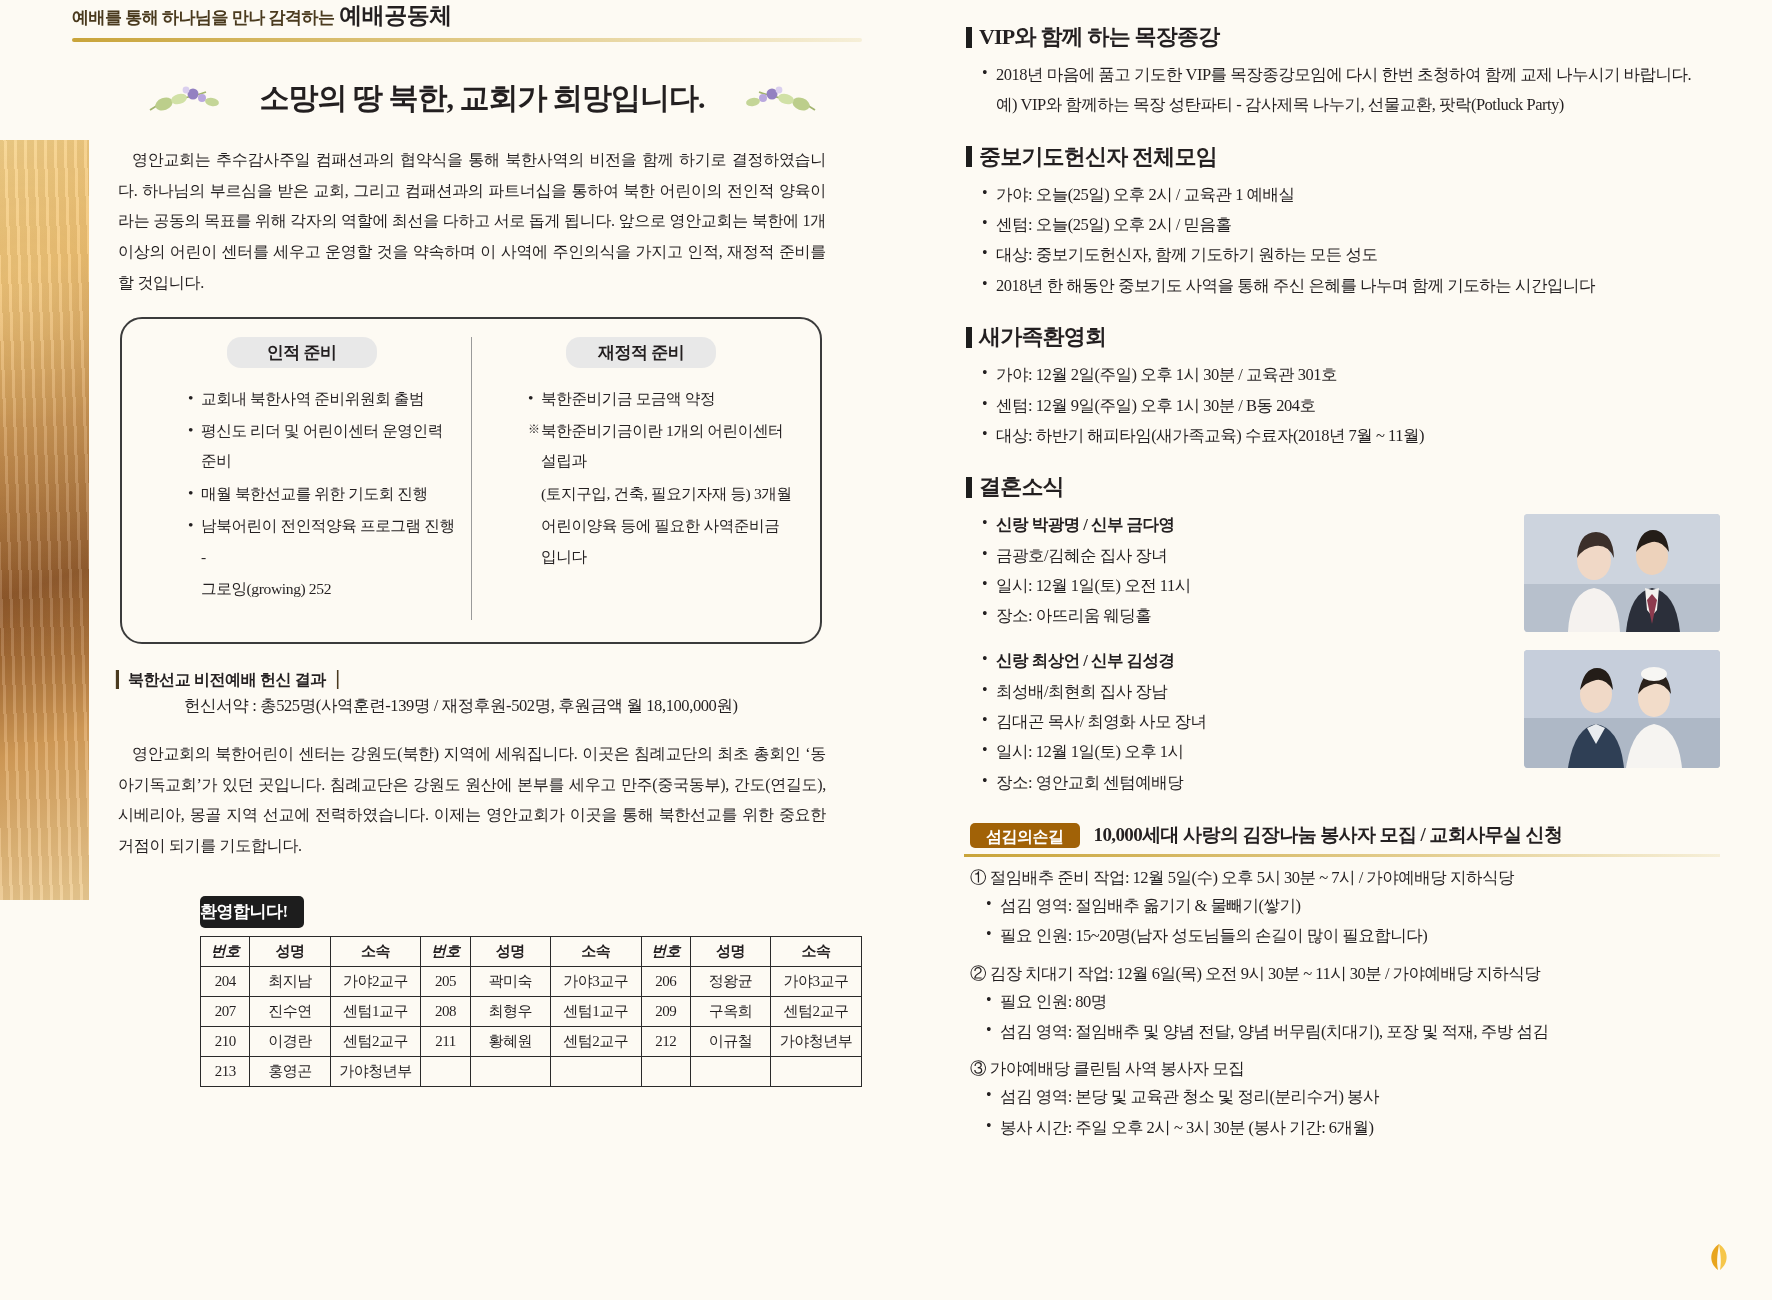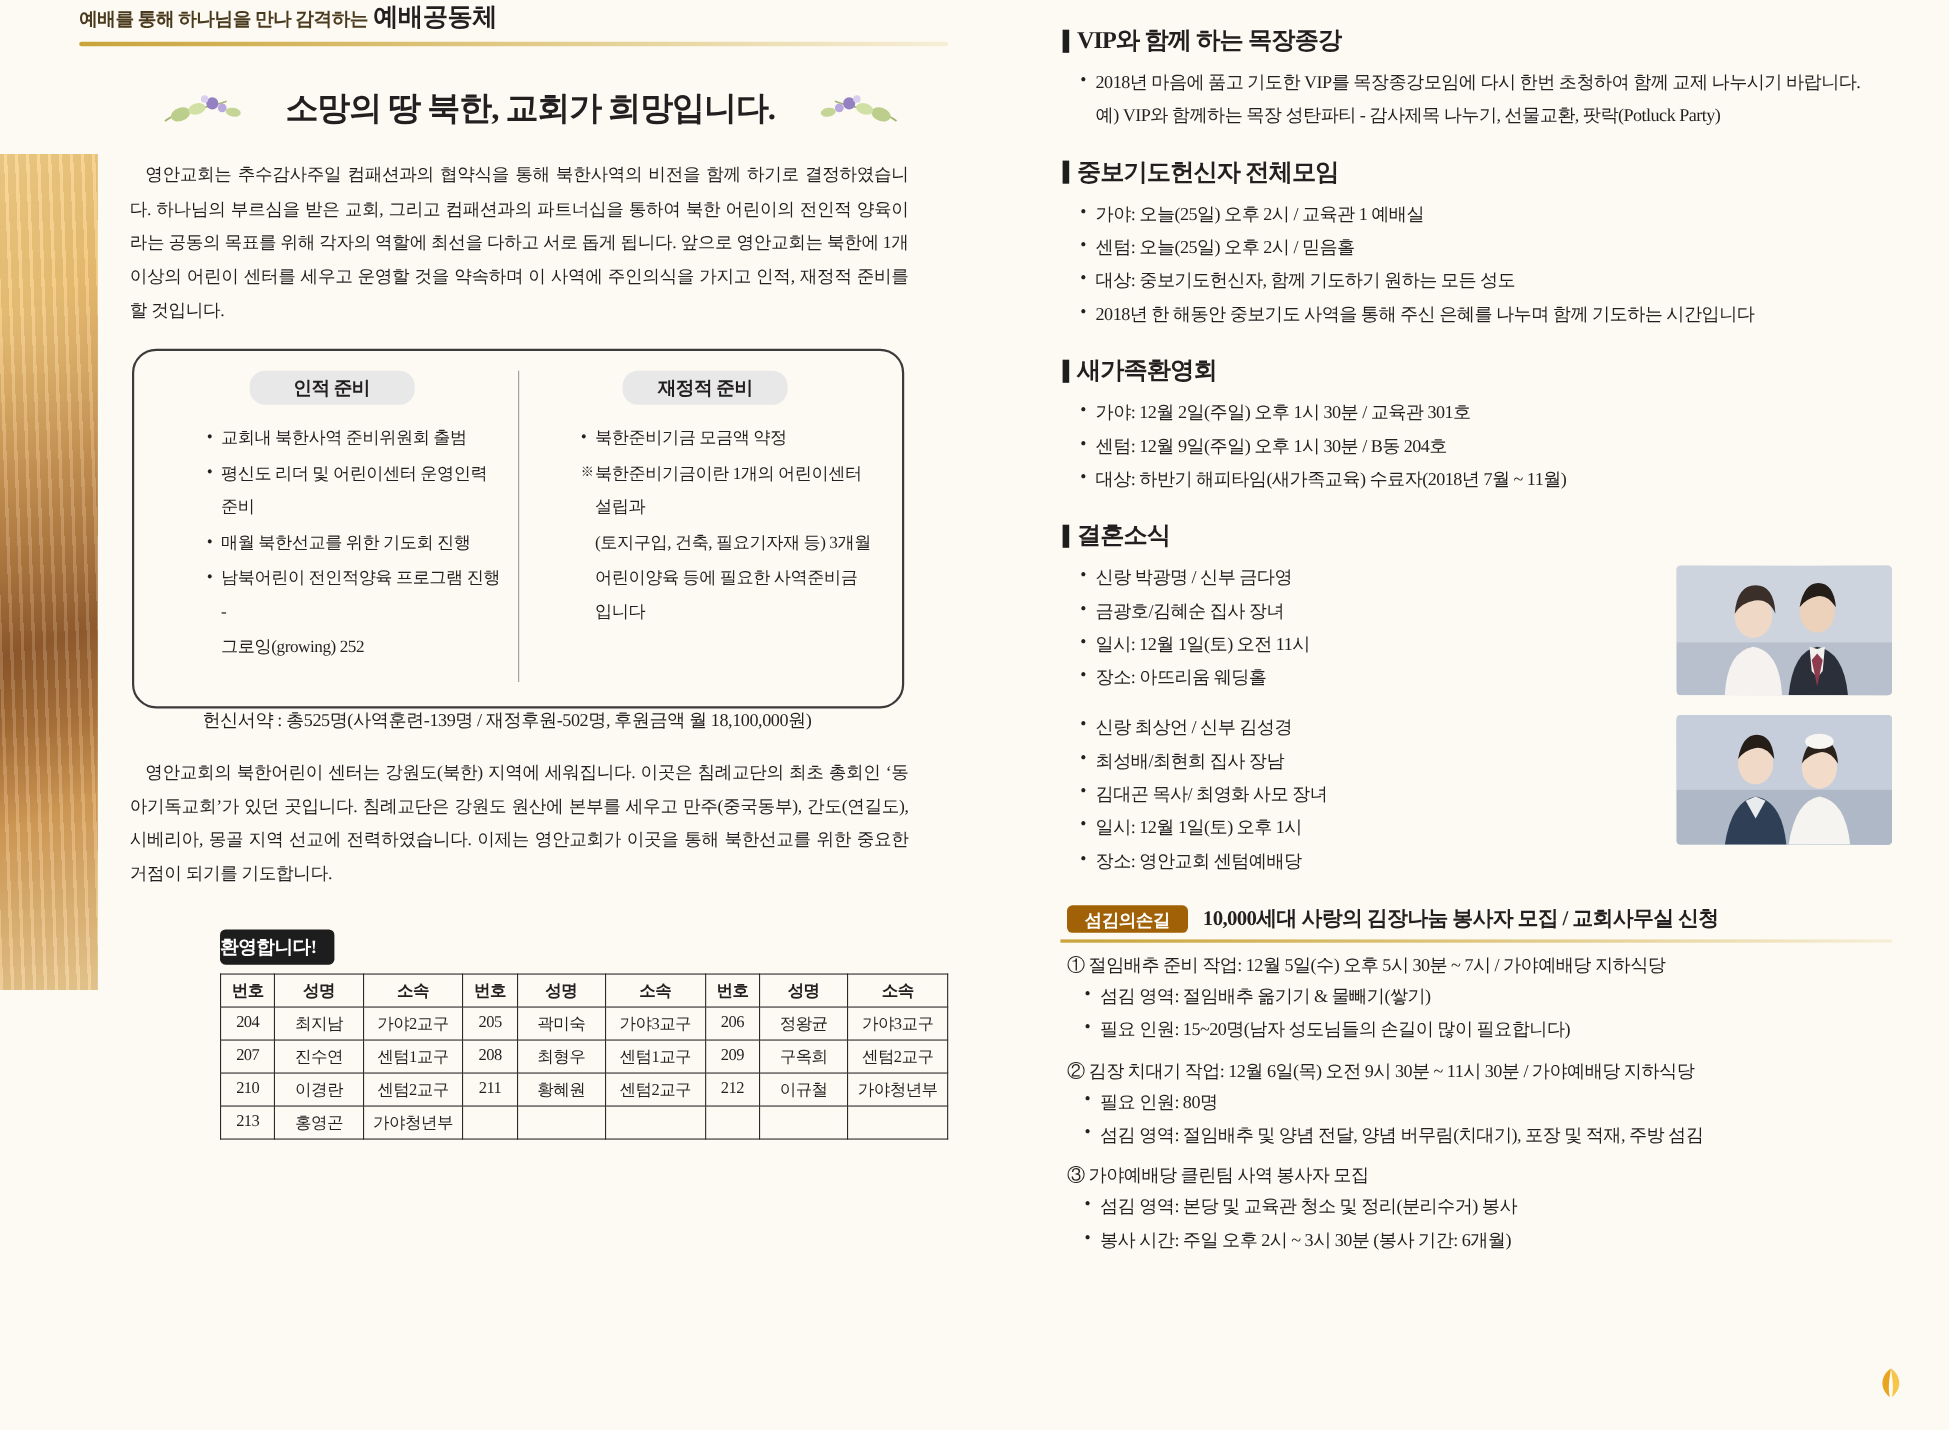--- a/index.html
+++ b/index.html
@@ -92,21 +92,21 @@
   .welcome-tag {
     display: inline-block; background: #1d1d1d; color: #fff;
     font-size: 17px; font-weight: bold; letter-spacing: -0.5px;
     padding: 4px 16px 5px 0; border-radius: 5px; margin-bottom: 8px;
   }
   table.members { border-collapse: collapse; font-size: 15px; }
   table.members th, table.members td {
     border: 1px solid #2a2a2a; text-align: center; padding: 5px 4px; letter-spacing: -0.5px;
   }
   table.members th { font-weight: bold; }
-  .c-no  { width: 52px; }
+  .c-no  { width: 52px; font-style: italic; }
   .c-nm  { width: 88px; }
   .c-grp { width: 100px; }
 
   
   .blk { margin: 22px 0 0 6px; }
   .blk-title {
     font-size: 22px; font-weight: bold; letter-spacing: -0.8px;
     display: flex; align-items: center; gap: 7px; margin-bottom: 8px;
   }
   .blk-title::before {
@@ -115,21 +115,21 @@
   ul.dot { margin: 0; padding: 0 0 0 16px; }
   ul.dot li {
     list-style: none; position: relative; padding-left: 14px;
     font-size: 16.5px; line-height: 1.78; letter-spacing: -0.5px; margin-bottom: 1px;
   }
   ul.dot li::before {
     content: "•"; position: absolute; left: 0; top: -1px; font-size: 16px;
   }
   ul.dot li.cont { padding-left: 14px; }
   ul.dot li.cont::before { content: ""; }
-  ul.dot li b { font-weight: normal; }
+  ul.dot li b { font-weight: bold; }
 
   
   .wed-row { display: flex; align-items: flex-start; gap: 16px; }
   .wed-info { flex: 1 1 auto; }
   .wed-photo {
     width: 196px; height: 118px; border-radius: 4px; overflow: hidden; flex: 0 0 auto;
     position: relative; margin-top: 4px;
   }
   .wed-photo.a { background: linear-gradient(120deg,#cfd6df 0%,#e8eaee 45%,#9aa3b0 100%); }
   .wed-photo.b { background: linear-gradient(120deg,#b9c4d2 0%,#e6e9ee 45%,#8e97a5 100%); }
@@ -210,20 +210,23 @@
       <div class="prep-head">재정적 준비</div>
       <ul class="prep-list">
         <li>북한준비기금 모금액 약정</li>
         <li class="mark">북한준비기금이란 1개의 어린이센터 설립과</li>
         <li class="noBullet">(토지구입, 건축, 필요기자재 등) 3개월</li>
         <li class="noBullet">어린이양육 등에 필요한 사역준비금입니다</li>
       </ul>
     </div>
   </div>
 
+  <div class="result-title">
+    <span class="bar">▎</span><span>북한선교 비전예배 헌신 결과</span><span class="bar">▕</span>
+  </div>
   <div class="result-line">헌신서약 : 총525명(사역훈련-139명 / 재정후원-502명, 후원금액 월 18,100,000원)</div>
 
   <div class="body-text" style="margin-top:22px;">
     <p>영안교회의 북한어린이 센터는 강원도(북한) 지역에 세워집니다. 이곳은 침례교단의 최초 총회인 ‘동아기독교회’가 있던 곳입니다. 침례교단은 강원도 원산에 본부를 세우고 만주(중국동부), 간도(연길도), 시베리아, 몽골 지역 선교에 전력하였습니다. 이제는 영안교회가 이곳을 통해 북한선교를 위한 중요한 거점이 되기를 기도합니다.</p>
   </div>
 
   <div class="welcome-wrap">
     <div class="welcome-tag">환영합니다!</div>
     <table class="members">
       <thead>

